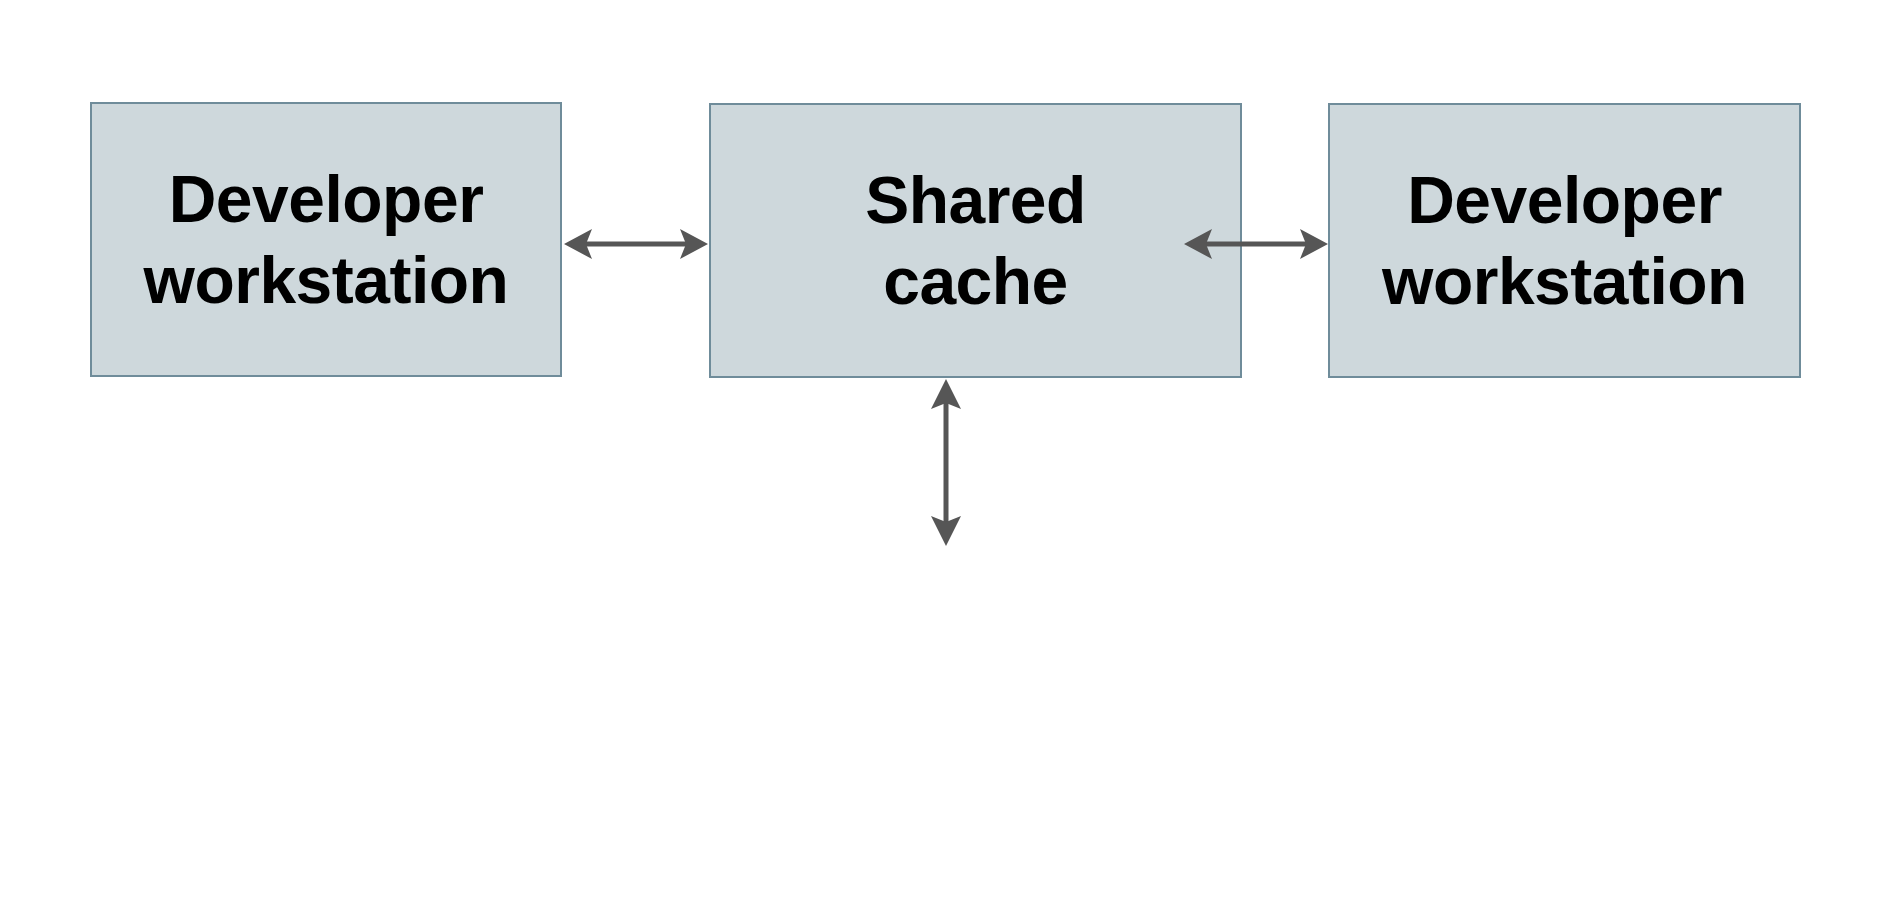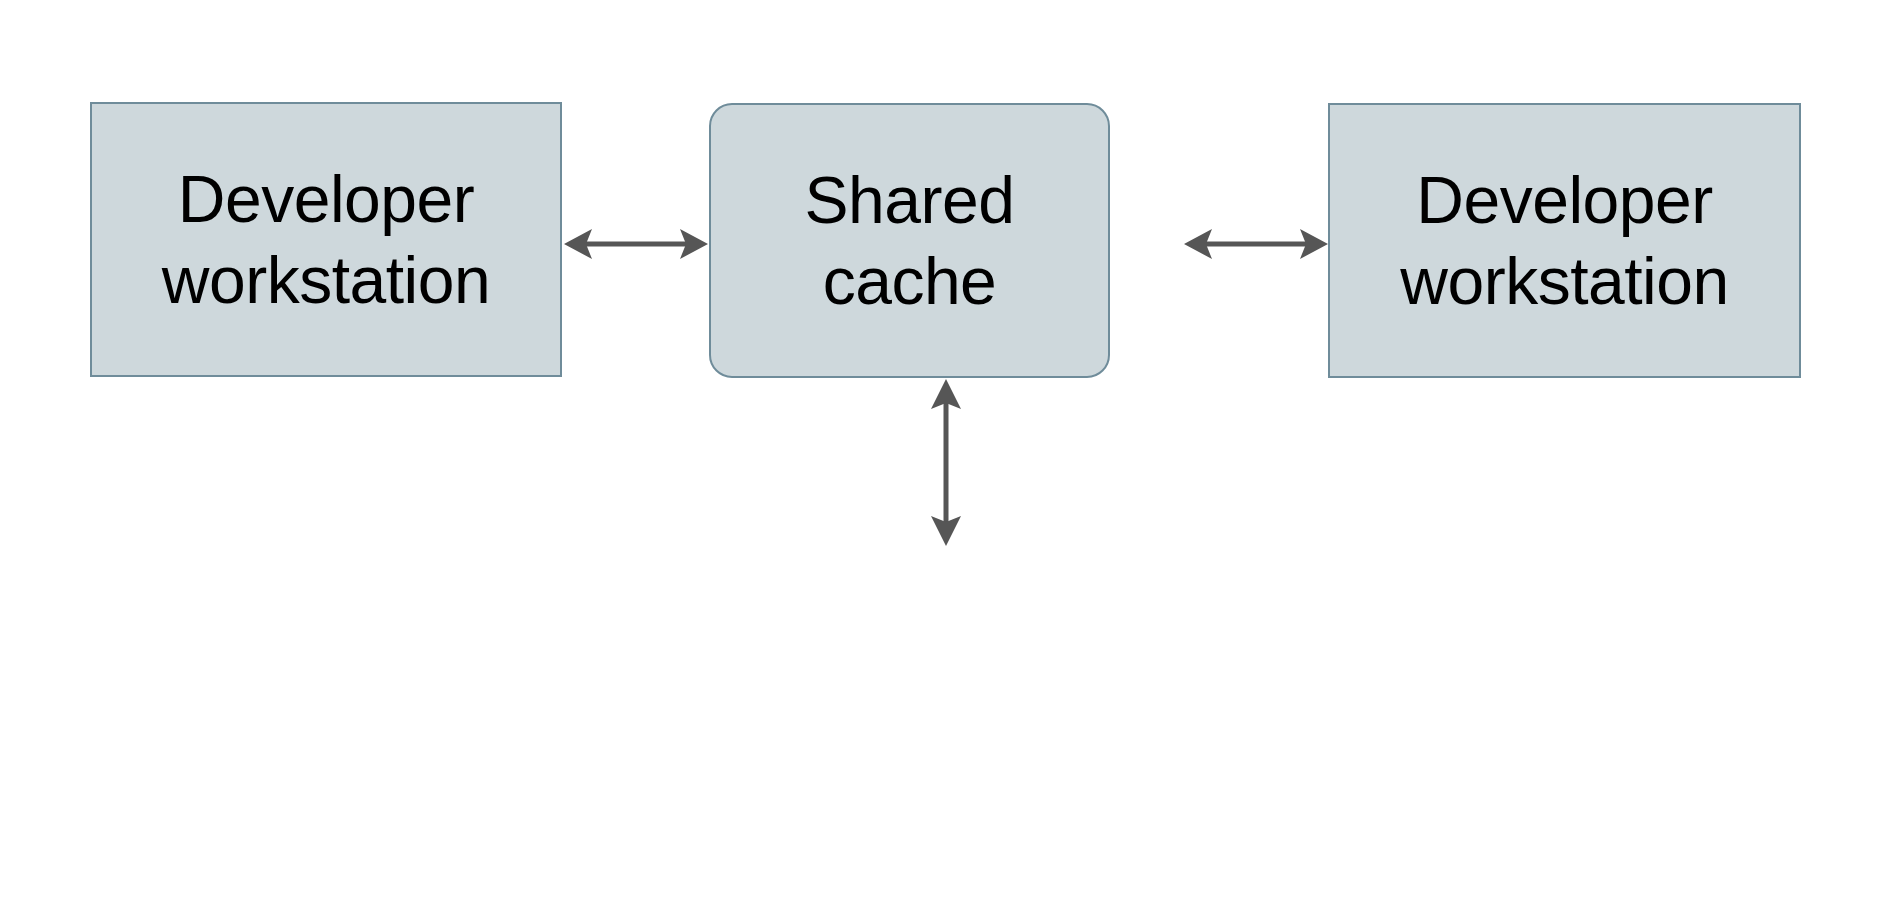--- a/index.html
+++ b/index.html
@@ -32,26 +32,26 @@
     text-align: center;
   }
 
   .node-label {
     font-family: "Liberation Sans", sans-serif;
     font-size: 66px;
     line-height: 1.22;
     color: #000000;
     letter-spacing: -0.5px;
     white-space: pre-line;
-    font-weight: 400;
+    font-weight: 700;
   }
 
   
   #node-dev-left   { left: 90px;   top: 102px; width: 472px; height: 275px; }
-  #node-cache      { left: 709px;  top: 103px; width: 401px; height: 275px; border-radius: 23px; }
+  #node-cache      { left: 709px;  top: 103px; width: 533px; height: 275px; }
   #node-dev-right  { left: 1328px; top: 103px; width: 473px; height: 275px; }
   #node-ci         { left: 709px;  top: 545px; width: 473px; height: 275px; }
 
   .connector {
     position: absolute;
     pointer-events: none;
   }
 
   #edge-left-cache  { left: 560px;  top: 213px; width: 152px; height: 62px; }
   #edge-cache-right { left: 1180px; top: 213px; width: 152px; height: 62px; }

